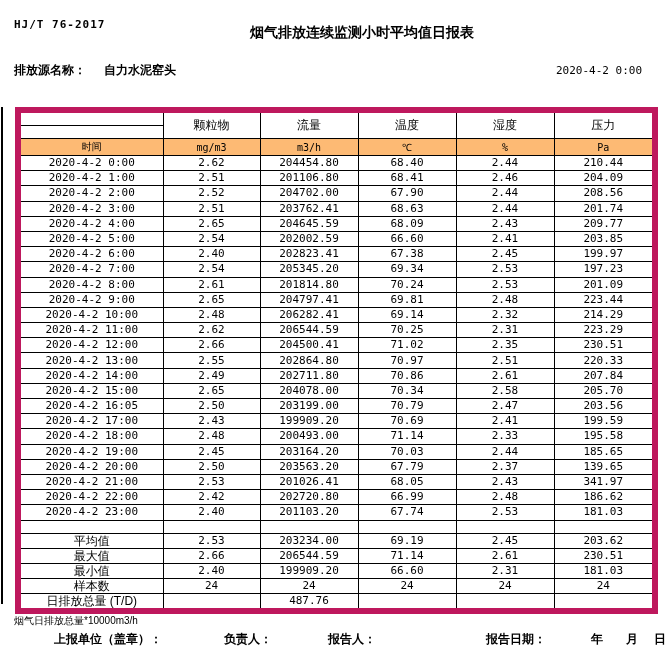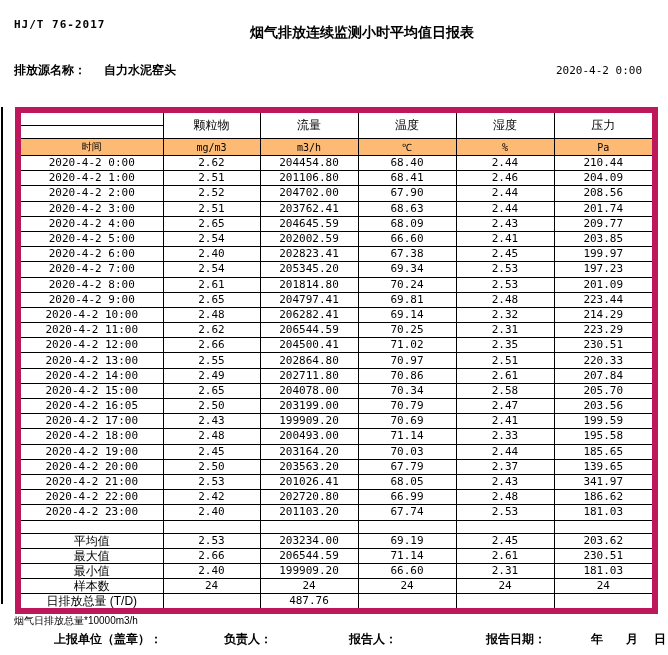--- a/index.html
+++ b/index.html
@@ -323,17 +323,17 @@
         <td class="mono"></td>
         <td class="mono"></td>
         <td class="mono"></td>
       </tr>
     </tbody>
 </table>
 
 <div class="abs foot-note">烟气日排放总量*10000m3/h</div>
 <div class="abs foot-row" style="left:14px;margin-left:40px;">上报单位（盖章）：</div>
 <div class="abs foot-row" style="left:224px;text-align:right;">负责人：</div>
-<div class="abs foot-row" style="left:349px;">报告人：</div>
+<div class="abs foot-row" style="left:328px;">报告人：</div>
 <div class="abs foot-row" style="left:486px;">报告日期：</div>
 <div class="abs foot-row" style="left:591px;">年</div>
 <div class="abs foot-row" style="left:626px;">月</div>
 <div class="abs foot-row" style="left:654px;">日</div>
 
 </body></html>

